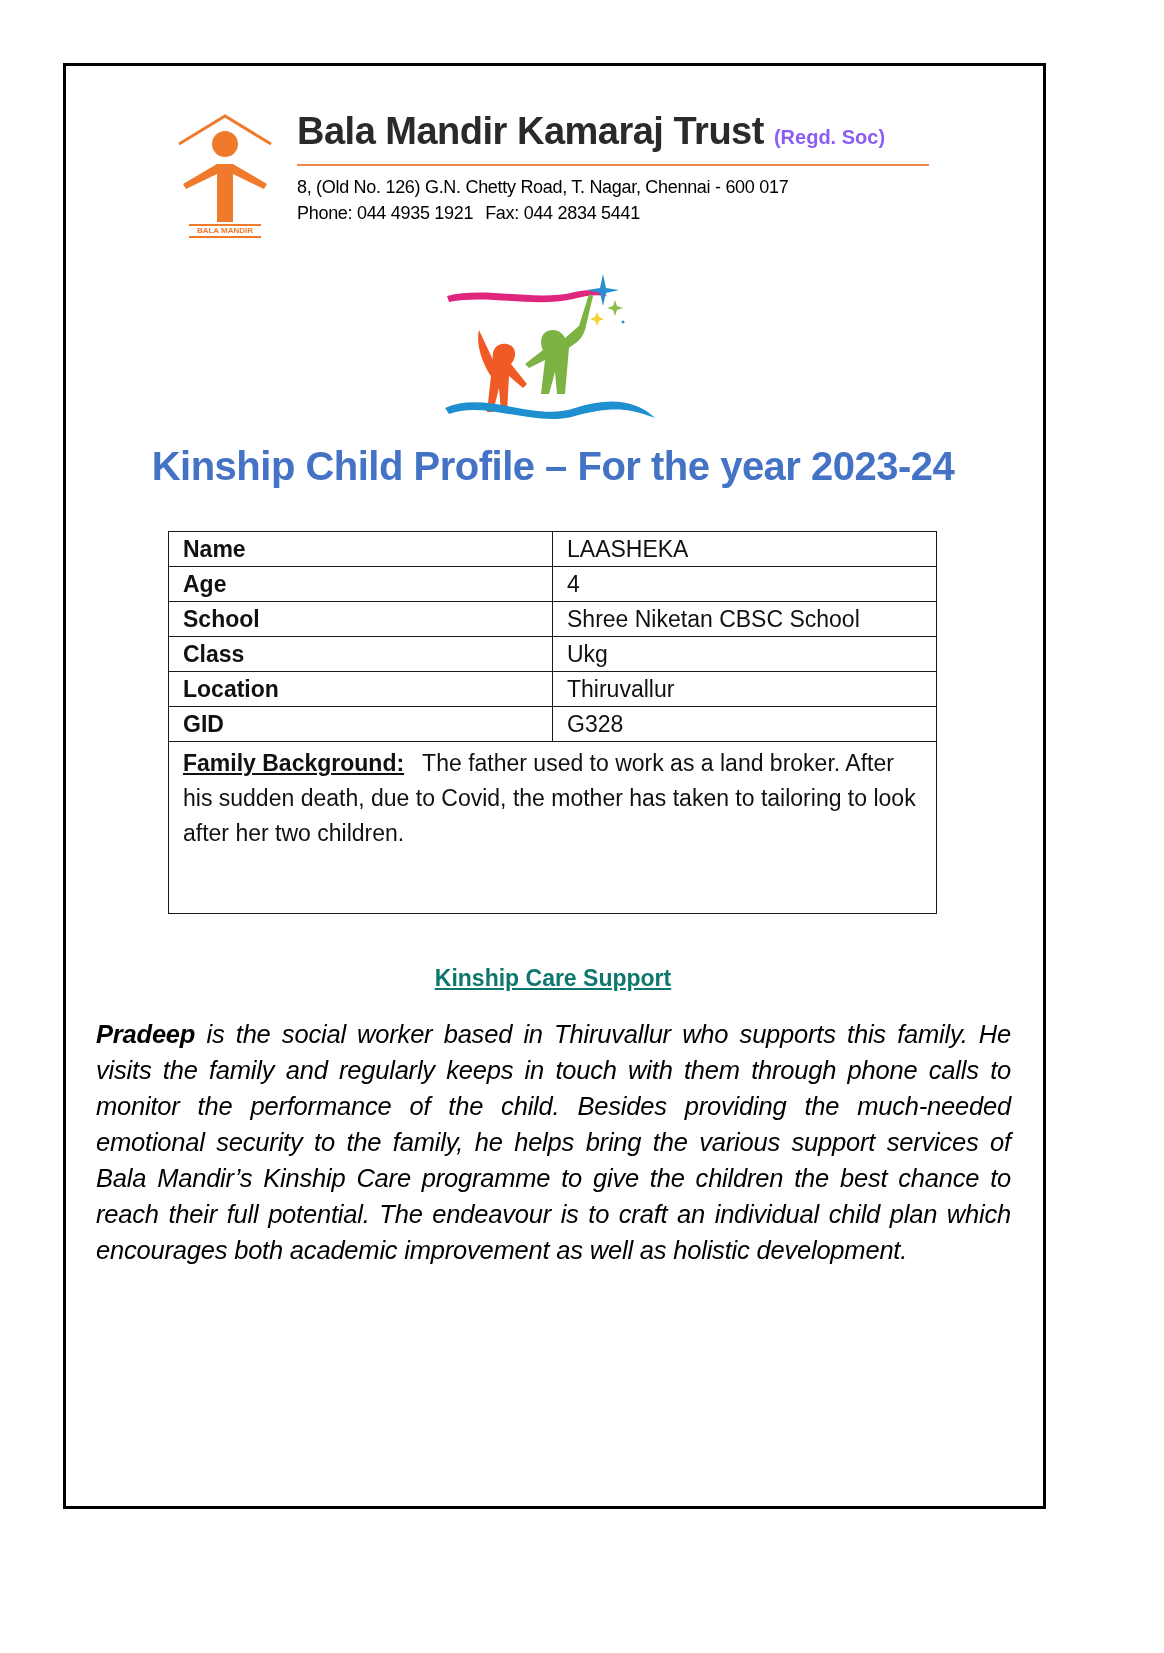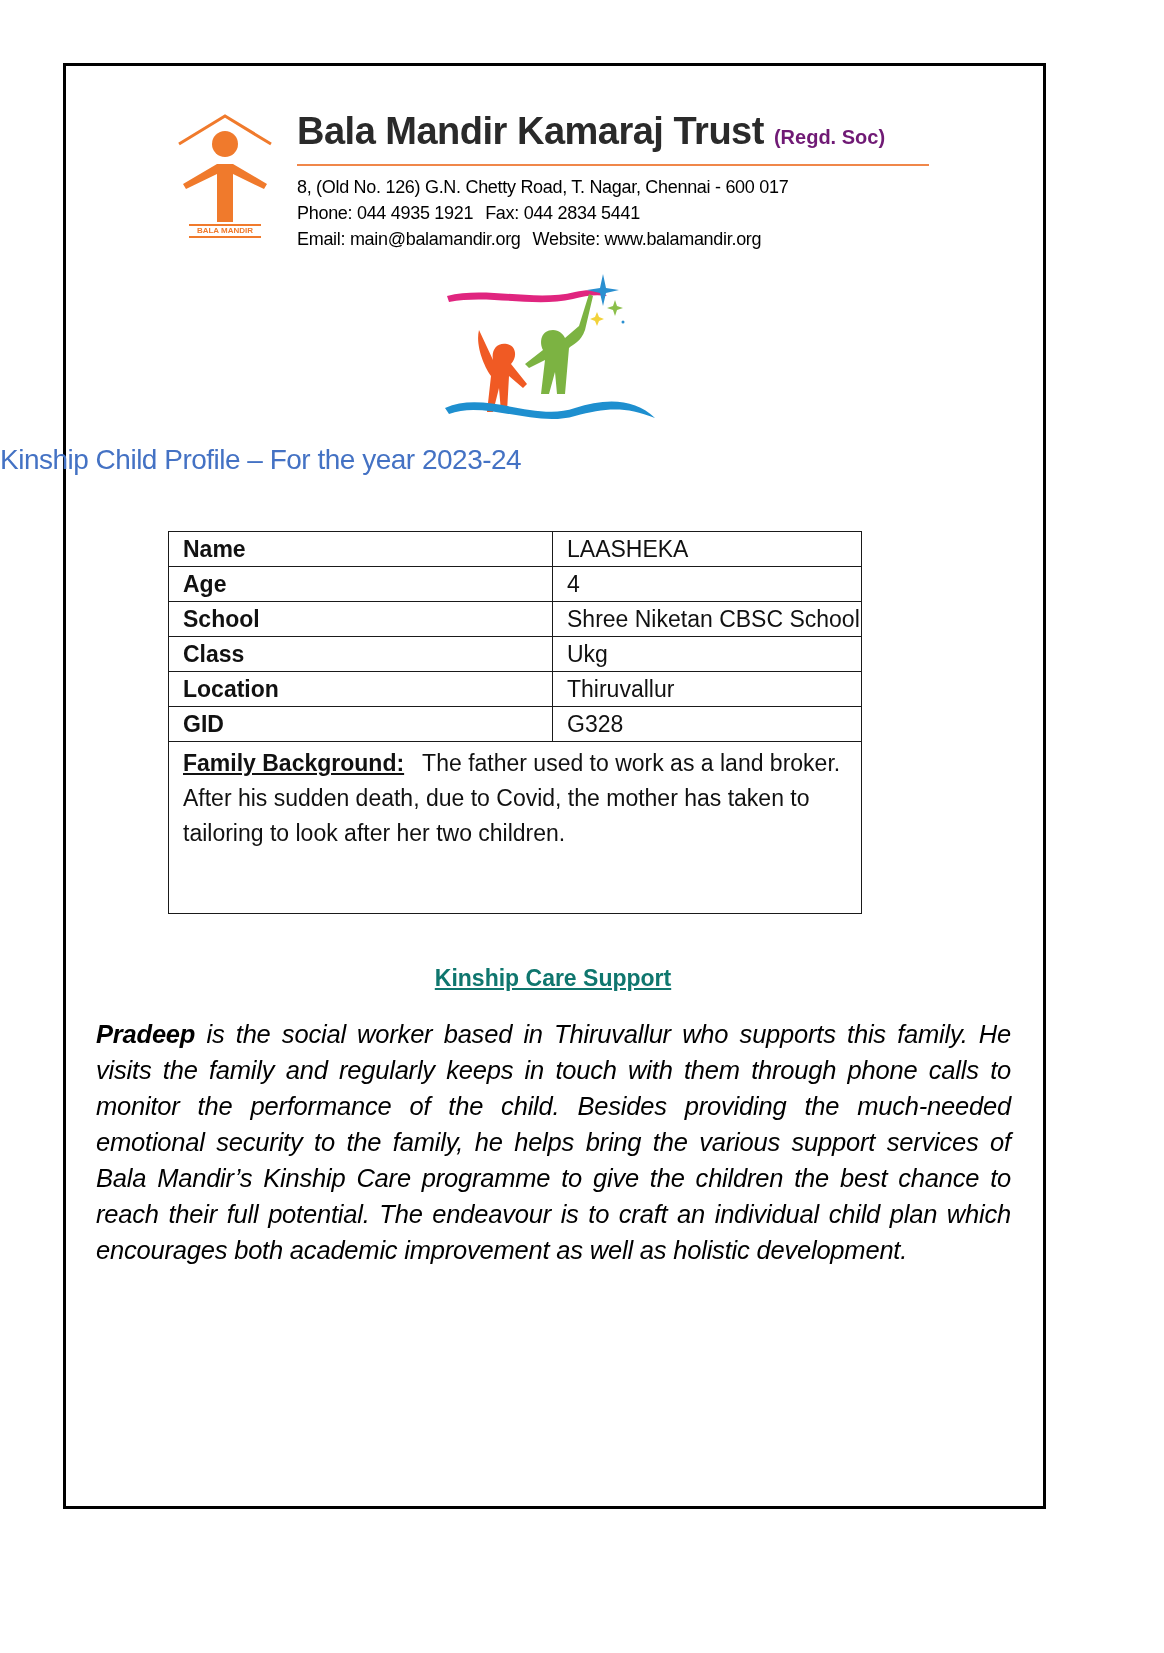--- a/index.html
+++ b/index.html
@@ -9,38 +9,38 @@
       border: 3px solid #000; box-sizing: content-box;
     }
     
     .letterhead { position: absolute; left: 175px; top: 108px; width: 760px; height: 140px; }
     .logo { position: absolute; left: 0; top: 4px; width: 100px; height: 130px; }
     .org-block { position: absolute; left: 122px; top: 0; width: 640px; }
     .org-name {
       font-family: "Liberation Sans", sans-serif; font-weight: bold; font-size: 38px;
       color: #2a2a2a; letter-spacing: -0.5px; line-height: 46px; white-space: nowrap;
     }
-    .org-reg { font-size: 20px; font-weight: bold; color: #701a75; letter-spacing: 0; }
+    .org-reg { font-size: 20px; font-weight: bold; color: #8b5cf6; letter-spacing: 0; }
     .org-rule { height: 2px; background: #f0874a; margin: 4px 0 8px 0; width: 632px; }
     .org-line {
       font-family: "Liberation Sans", sans-serif; font-size: 18px; color: #000000;
       line-height: 26px; white-space: nowrap; letter-spacing: -0.3px;
     }
     .org-line .gap { display: inline-block; width: 12px; }
     
     .emblem { position: absolute; left: 445px; top: 272px; width: 210px; height: 152px; }
     
     .doc-title {
-      position: absolute; left: 0; width: 1106px; top: 444px; text-align: left;
-      font-family: "Liberation Sans", sans-serif; font-weight: normal; font-size: 28px;
+      position: absolute; left: 0; width: 1106px; top: 444px; text-align: center;
+      font-family: "Liberation Sans", sans-serif; font-weight: bold; font-size: 40px;
       color: #4472c4; letter-spacing: -0.5px;
     }
     
     .profile-table {
-      position: absolute; left: 168px; top: 531px; width: 694px;
+      position: absolute; left: 168px; top: 531px; width: 769px;
       border-collapse: collapse; font-family: "Liberation Sans", sans-serif;
     }
     .profile-table td {
       border: 1.5px solid #1a1a1a; height: 35px; padding: 0 0 0 14px;
       font-size: 23px; color: #111; vertical-align: middle; box-sizing: border-box;
     }
     .profile-table td.label { width: 384px; font-weight: bold; }
     .profile-table td.bg-cell {
       height: 172px; vertical-align: top; padding: 4px 14px 0 14px;
       line-height: 35px; font-size: 23px; margin-left: 48px;
@@ -72,21 +72,20 @@
     <path d="M8,72 L42,52 L58,52 L92,72 L89,77 L58,62 L58,110 L42,110 L42,62 L11,77 Z" fill="#f07a2c"></path>
     <rect x="14" y="112" width="72" height="2" fill="#f07a2c"></rect>
     <text x="50" y="121" text-anchor="middle" font-family="Liberation Sans, sans-serif" font-size="8" font-weight="bold" fill="#f07a2c">BALA MANDIR</text>
     <rect x="14" y="124" width="72" height="2" fill="#f07a2c"></rect>
   </svg>
   <div class="org-block">
     <div class="org-name"><span>Bala Mandir Kamaraj Trust</span> <span class="org-reg">(Regd. Soc)</span></div>
     <div class="org-rule"></div>
     <div class="org-line">8, (Old No. 126) G.N. Chetty Road, T. Nagar, Chennai - 600 017</div>
     <div class="org-line"><span>Phone: 044 4935 1921</span><span class="gap"></span><span>Fax: 044 2834 5441</span></div>
-    <div class="org-line"><span>Email: main@balamandir.org</span><span class="gap"></span><span>Website: www.balamandir.org</span></div>
   </div>
 </div>
 
 <svg class="emblem" viewBox="0 0 210 152">
   <path d="M2,24 C40,14 90,30 130,20 C145,17 155,18 162,24 C150,22 140,24 128,27 C88,36 44,22 4,30 Z" fill="#e0257f"></path>
   <g fill="#2a8fd0">
     <path d="M158,2 L161,16 L174,18 L161,21 L158,34 L155,21 L142,18 L155,16 Z"></path>
   </g>
   <path d="M170,28 L172,34 L178,36 L172,38 L170,44 L168,38 L162,36 L168,34 Z" fill="#8bbf4a"></path>
   <path d="M152,40 L154,45 L159,47 L154,49 L152,54 L150,49 L145,47 L150,45 Z" fill="#f2d23a"></path>

